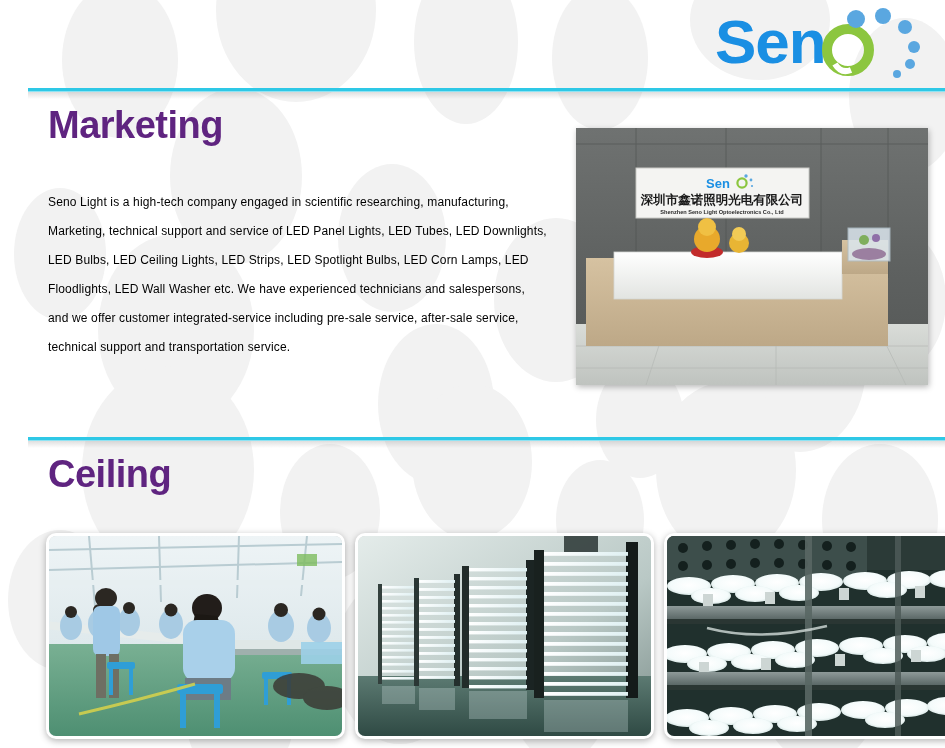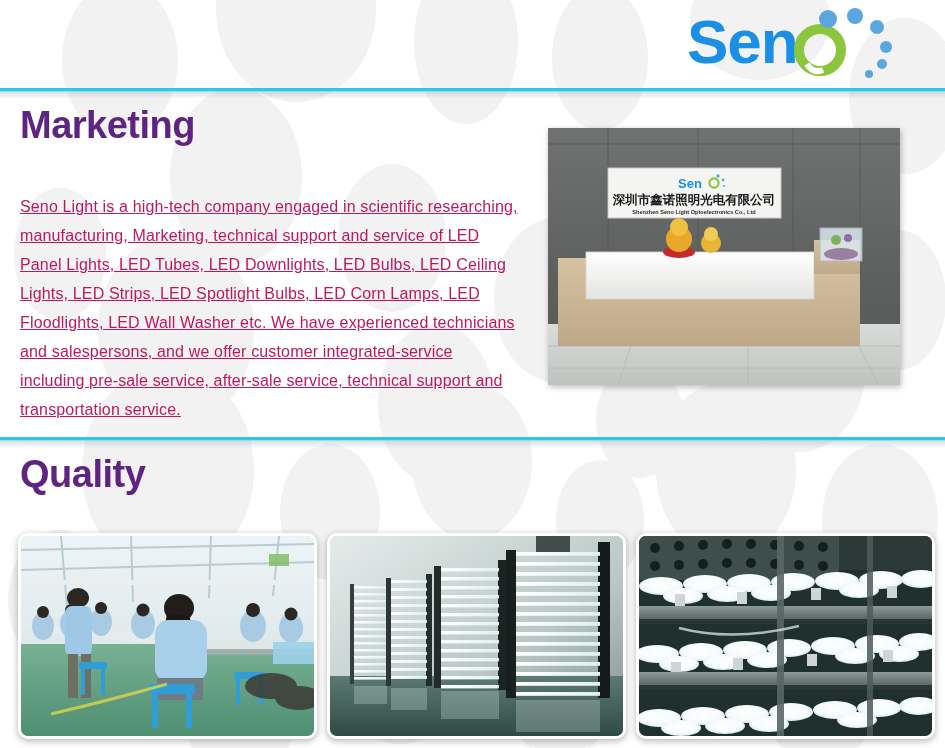--- a/index.html
+++ b/index.html
@@ -23,20 +23,21 @@
     height: 748px;
     z-index: 0;
     pointer-events: none;
   }
 
   #page {
     position: relative;
     z-index: 1;
     width: 773px;
     height: 748px;
+    margin-left: 28px;
   }
 
   
   .header {
     position: absolute;
     top: 0; left: 0;
     width: 945px;
     height: 88px;
   }
   .logo-wrap {
@@ -92,25 +93,24 @@
   }
   #title-strength { top: 106px; }
   #title-quality  { top: 455px; }
 
   
   #strength-body {
     position: absolute;
     left: 20px;
     top: 176px;
     width: 500px;
-    color: #be185d;
-    font-size: 16px;
+    color: #000000;
+    font-size: 12px;
     line-height: 29px;
     letter-spacing: 0.15px;
-    text-decoration: underline;
   }
 
   
   .photo {
     position: absolute;
     overflow: hidden;
     background: #cfd6d6;
     box-shadow: 1px 2px 6px rgba(0,0,0,0.28);
   }
   #photo-office {
@@ -263,21 +263,21 @@
       <circle cx="288" cy="112" r="5" fill="#7fae5d"></circle>
       <circle cx="300" cy="110" r="4" fill="#8f6fa8"></circle>
     </svg>
   </div>
 
   <div class="divider" id="divider-mid">
     <div class="rule-line"></div>
     <div class="rule-shadow"></div>
   </div>
 
-  <div class="section-title" id="title-quality">Quality</div>
+  <div class="section-title" id="title-quality">Ceiling</div>
 
   <div class="photo photo-rounded" id="photo-assembly">
     <svg viewBox="0 0 293 200" xmlns="http://www.w3.org/2000/svg">
       <defs>
         <linearGradient id="ceilg" x1="0" y1="0" x2="0" y2="1">
           <stop offset="0%" stop-color="#eef4f6"></stop>
           <stop offset="100%" stop-color="#d2e0e4"></stop>
         </linearGradient>
         <linearGradient id="flrg" x1="0" y1="0" x2="0" y2="1">
           <stop offset="0%" stop-color="#79b093"></stop>

